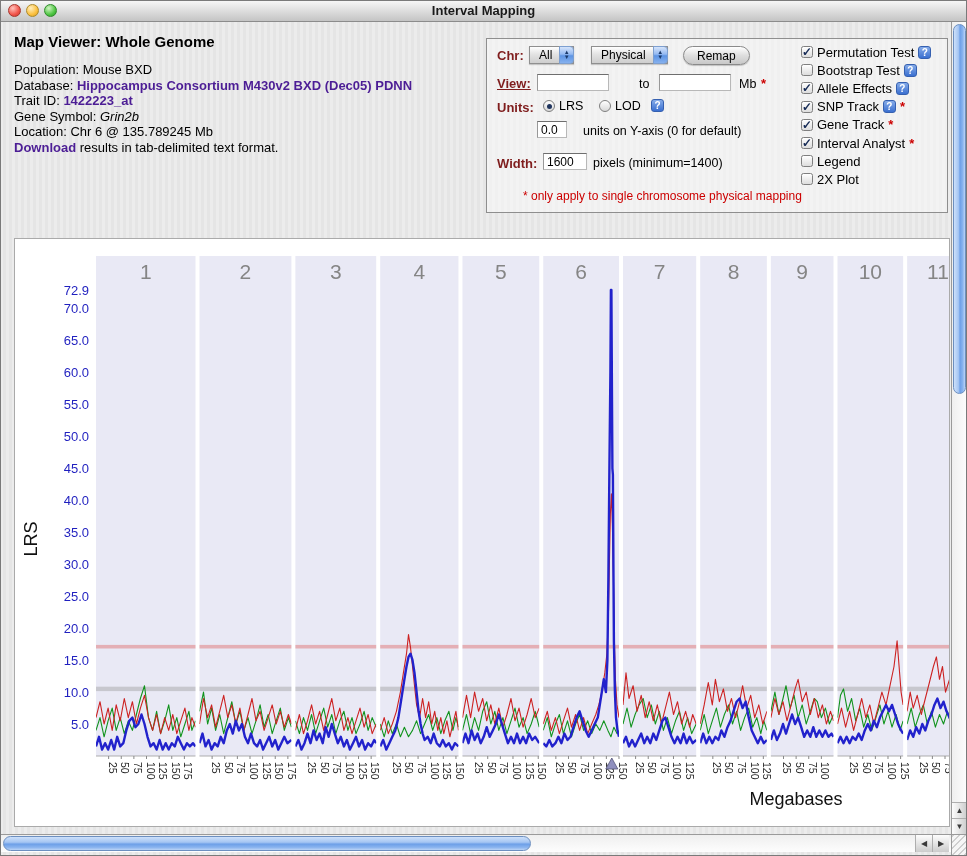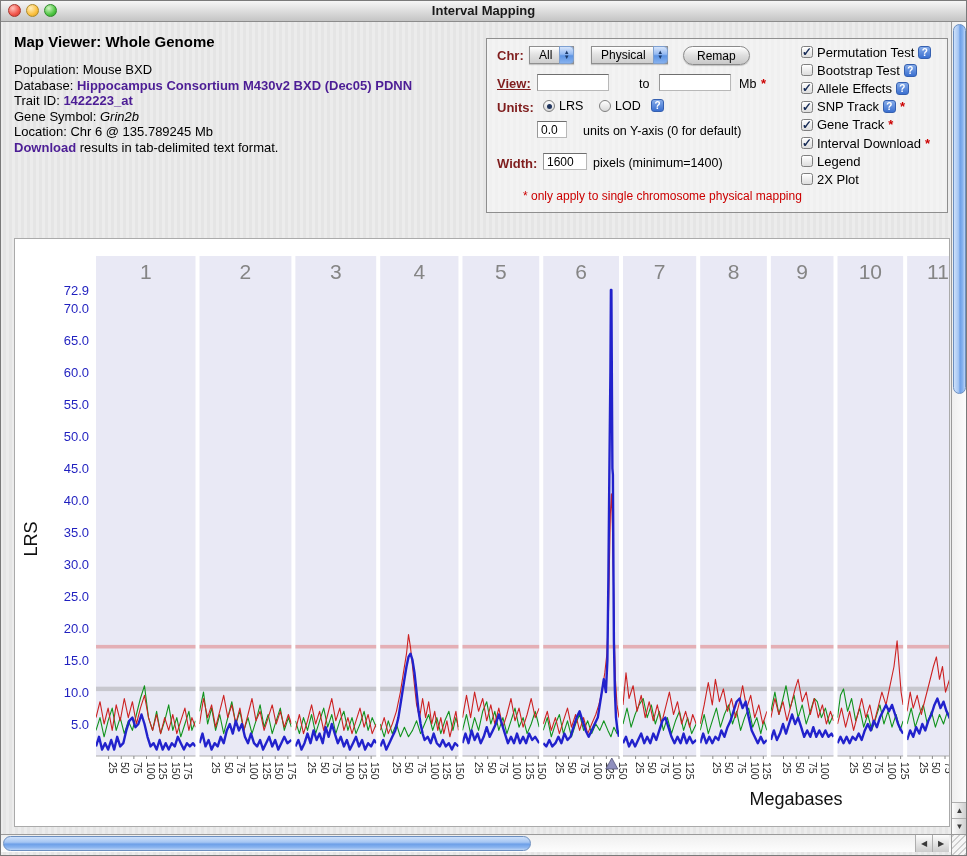--- a/index.html
+++ b/index.html
@@ -237,21 +237,21 @@
         <span class="help-badge">?</span>
         <span class="red-star">*</span>
       </div>
       <div class="cb-row">
         <span class="aqua-checkbox">✓</span>
         <span>Gene Track</span>
         <span class="red-star">*</span>
       </div>
       <div class="cb-row">
         <span class="aqua-checkbox">✓</span>
-        <span>Interval Download</span>
+        <span>Interval Analyst</span>
         <span class="red-star">*</span>
       </div>
       <div class="cb-row">
         <span class="aqua-checkbox"></span>
         <span>Legend</span>
       </div>
       <div class="cb-row">
         <span class="aqua-checkbox"></span>
         <span>2X Plot</span>
       </div>

